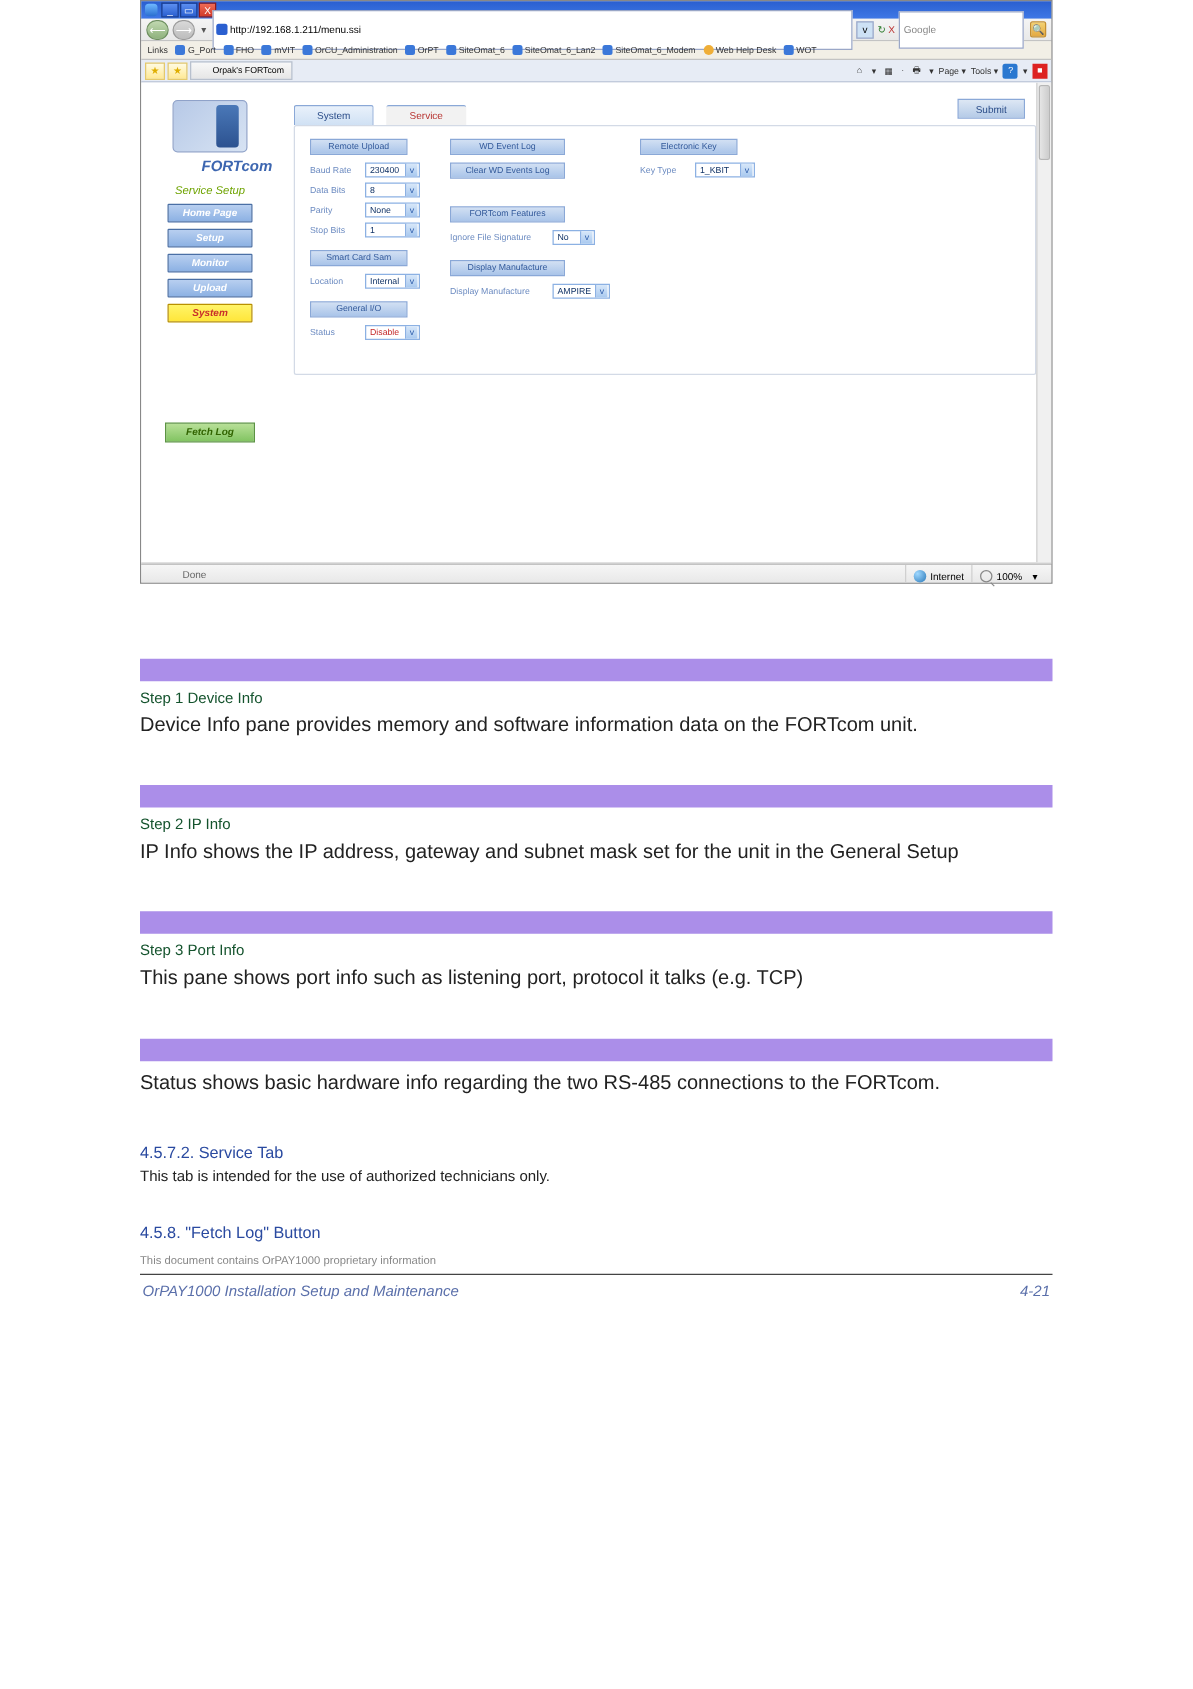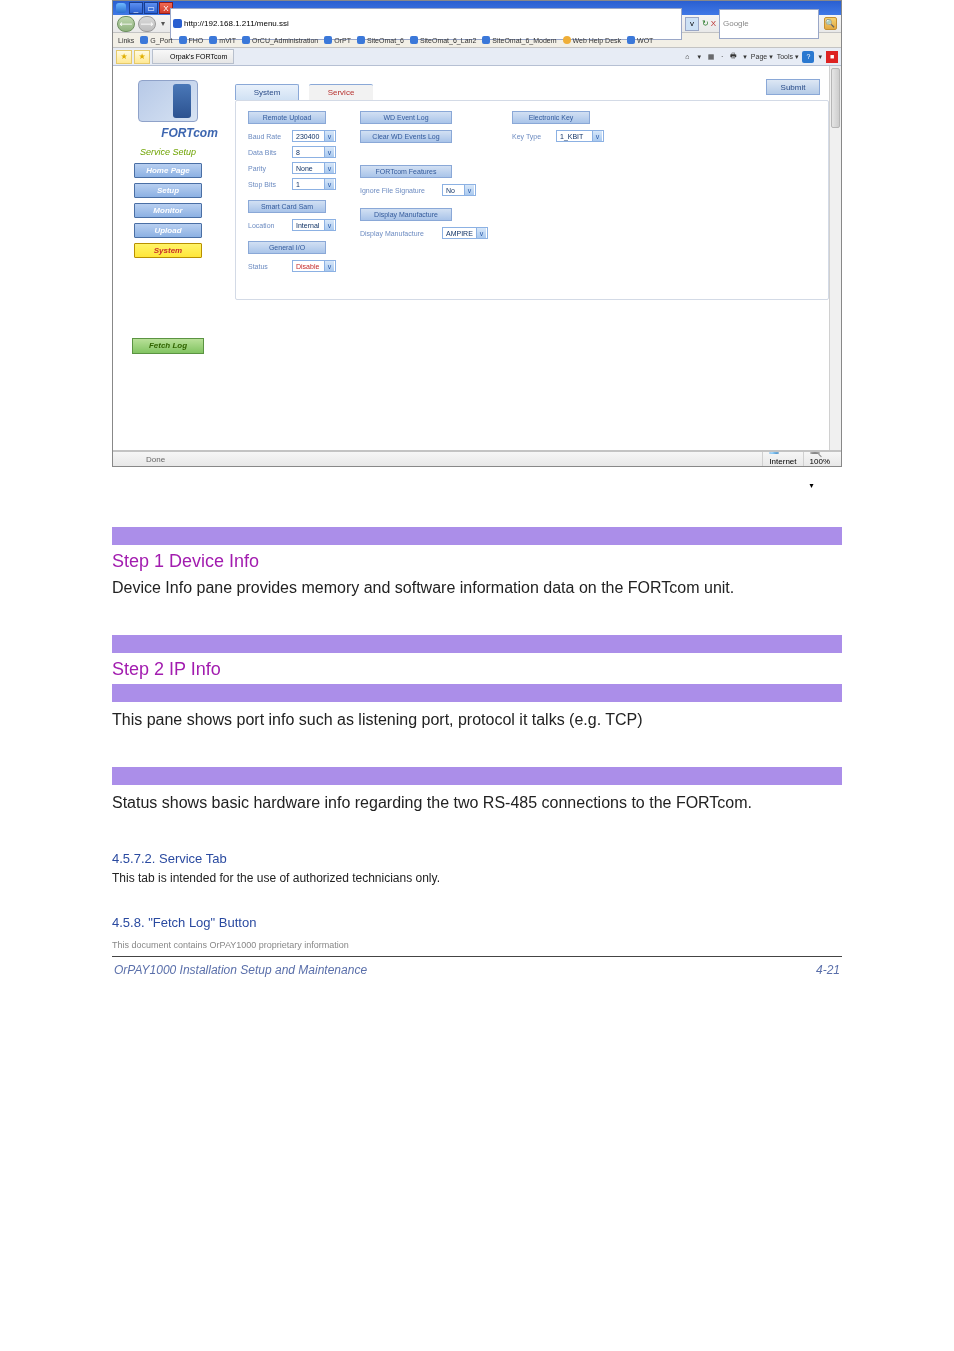--- a/index.html
+++ b/index.html
@@ -96,30 +96,30 @@
   .actbtn{ width:92px; height:13px; background:linear-gradient(#d2e0f3,#a9c4e9);
     border:1px solid #8aa8d7; display:flex;align-items:center;justify-content:center;
     color:#335a9b; margin-bottom:6px;cursor:pointer;}
   .subhead2{ width:92px; height:13px; margin-top:8px; background:linear-gradient(#d2e0f3,#a9c4e9);
     border:1px solid #8aa8d7; display:flex;align-items:center;justify-content:center; color:#335a9b;}
 
   .statusbar { height:15px; display:flex; align-items:center; padding:0 5px;
     background:linear-gradient(#f6f6f6,#e8e8e8); border-top:1px solid #c3c3c3; font-size:8px;}
   .statusbar .sb-left{color:#666;padding-left:28px;}
   .statusbar .sb-spacer{flex:1;}
-  .sbcell{display:flex;align-items:flex-start;gap:3px;padding:0 6px;border-left:1px solid #d0d0d0;height:100%;flex-direction:column;}
+  .sbcell{display:flex;align-items:flex-end;gap:3px;padding:0 6px;border-left:1px solid #d0d0d0;height:100%;}
   .globe{width:10px;height:10px;border-radius:50%;background:radial-gradient(circle at 30% 30%,#9fd8ff,#2a78b8);}
   .zoomic{width:10px;height:10px;border:1px solid #888;border-radius:50%;position:relative;}
   .zoomic::after{content:"";position:absolute;right:-3px;bottom:-3px;width:4px;height:1px;background:#888;transform:rotate(45deg);}
 
   
   .doc-section { width: 730px; margin: 0 auto; font-family: Arial, sans-serif; }
   .step-blocks { margin-top: 60px; }
   .bar { height: 18px; background:#ab8ee9; margin-bottom:6px; }
-  .step-head { font-size:18px; color:#a21caf; margin-bottom:4px;}
+  .step-head { font-size:12px; color:#14532d; margin-bottom:4px;}
   .step-body { font-size:16px; color:#222; line-height:1.45; margin-bottom:36px;}
 
   .subsection { margin-top:28px;}
   .subsection-title { font-size:13px; color:#2a4aa0; margin-bottom:4px;}
   .subsection-text { font-size:12px; color:#222; line-height:1.45; margin-bottom:20px;}
 
   .hnote { font-size:9px; color:#888; margin-top:10px; margin-bottom:6px;}
   .page-footer { width:730px; margin:0 auto; border-top:1px solid #444; padding:6px 2px 20px 2px;
     display:flex; justify-content:space-between; color:#5a6faa; font-style:italic; font-size:12px;}
 </style>
@@ -353,22 +353,24 @@
 
 <div class="doc-section">
 
   <div class="step-blocks">
     <div class="bar"></div>
     <div class="step-head">Step 1 Device Info</div>
     <div class="step-body">Device Info pane provides memory and software information data on the FORTcom unit.</div>
 
     <div class="bar"></div>
     <div class="step-head">Step 2 IP Info</div>
+    <div class="step-body">IP Info shows the IP address, gateway and subnet mask set for the unit in the General Setup </div>
 
     <div class="bar"></div>
+    <div class="step-head">Step 3 Port Info</div>
     <div class="step-body">This pane shows port info such as listening port, protocol it talks (e.g. TCP)</div>
 
     <div class="bar"></div>
     <div class="step-body">Status shows basic hardware info regarding the two RS-485 connections to the FORTcom.</div>
   </div>
 
   <div class="subsection">
     <div class="subsection-title">4.5.7.2. Service Tab</div>
     <div class="subsection-text">This tab is intended for the use of authorized technicians only.</div>
   </div>

